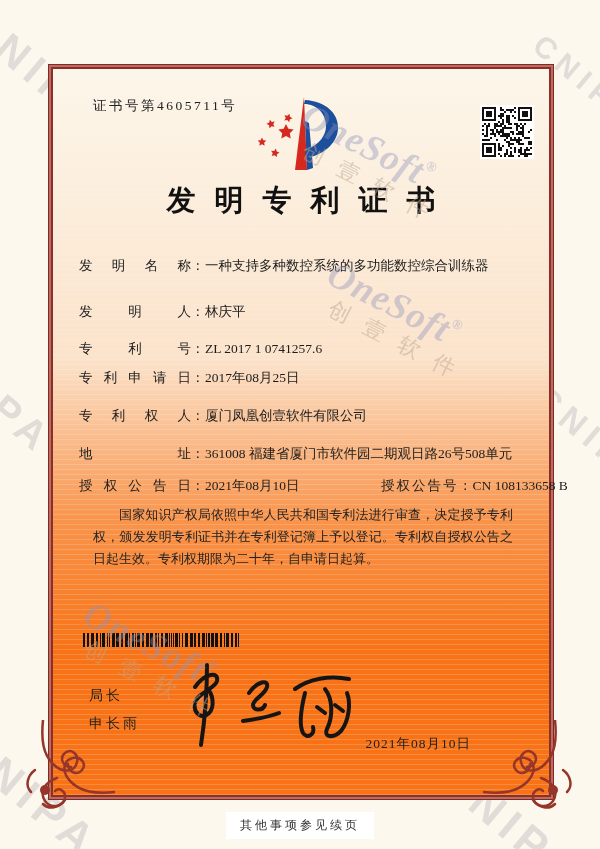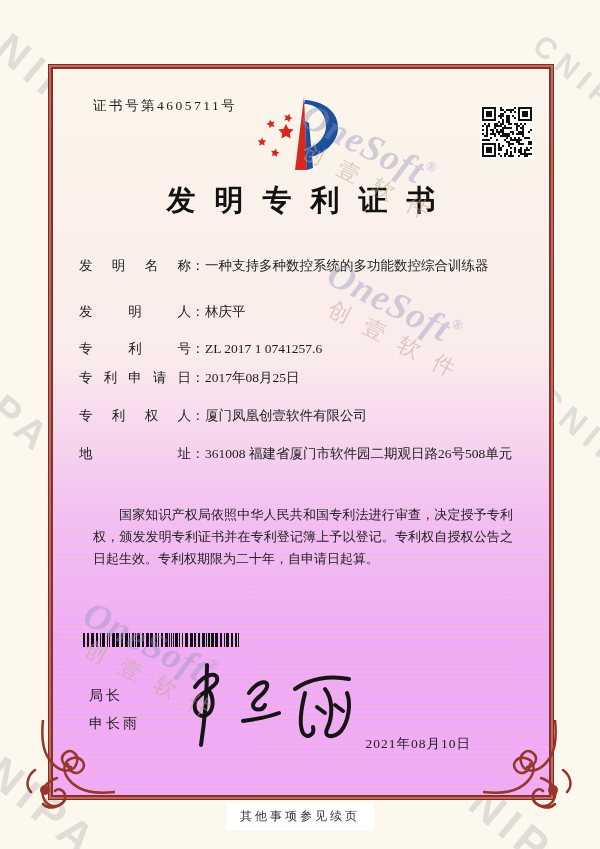--- a/index.html
+++ b/index.html
@@ -32,21 +32,21 @@
   .os-cn{
     margin-top:-4px;margin-left:16px;
     font-size:22px;letter-spacing:17px;
     color:rgba(185,167,146,.50);
   }
   
   .frame{
     position:absolute;left:48px;top:64px;width:504px;height:734px;
     border:1px solid #7e2a26;
     box-shadow:inset 0 0 0 2px #bf6c60, inset 0 0 0 4px #8a2f2a;
-    background:#f0abfc;
+    background:#f97316;
     z-index:2;
   }
   .inner-bg{
     position:absolute;inset:4px;
     background:repeating-linear-gradient(180deg,
       rgba(233,184,140,.38) 0 1px, rgba(252,244,230,0) 1px 5px);
   }
   .inner-fade{
     position:absolute;inset:4px;
     background:linear-gradient(180deg,#fcf6ea 0%,rgba(252,246,234,.85) 40%,rgba(252,246,234,.25) 62%,rgba(252,246,234,0) 80%);
@@ -74,21 +74,21 @@
   .issue-date{position:absolute;left:250px;top:670px;width:172px;text-align:right;font-size:13.5px;letter-spacing:1px;color:#222;}
   .page-info{position:absolute;left:0;right:0;top:712px;text-align:center;font-size:11.5px;letter-spacing:2px;color:#333;margin-top:39px;}
   .ornament{position:absolute;z-index:3;}
   .orn-bl{left:20px;top:720px;transform:scaleX(-1);}
   .orn-br{left:483px;top:720px;}
   .cont-note{
     position:absolute;left:0;right:0;top:803px;text-align:center;z-index:3;
   }
   .cont-note span{
     display:inline-block;background:#ffffff;padding:5px 14px;
-    font-size:12px;letter-spacing:3px;color:#333;
+    font-size:12px;letter-spacing:3px;color:#333;margin-top:9px;
   }
 </style>
 </head>
 <body>
 
 <div class="page">
 
   <div class="wm-layer cnipa-layer">
     <span class="wm-cnipa" style="left:-12px;top:0px;font-size:42px">CNIPA</span>
     <span class="wm-cnipa" style="left:-58px;top:328px;font-size:40px">CNIPA</span>
@@ -330,20 +330,26 @@
     </div>
     <div class="row" style="top:295px">
       <span class="flabel">专利申请日</span><span class="fcolon">：</span><span class="fvalue">2017年08月25日</span>
     </div>
     <div class="row" style="top:333px">
       <span class="flabel">专利权人</span><span class="fcolon">：</span><span class="fvalue">厦门凤凰创壹软件有限公司</span>
     </div>
     <div class="row" style="top:371px">
       <span class="flabel">地址</span><span class="fcolon">：</span><span class="fvalue">361008 福建省厦门市软件园二期观日路26号508单元</span>
     </div>
+    <div class="row" style="top:403px">
+      <span class="flabel">授权公告日</span><span class="fcolon">：</span><span class="fvalue">2021年08月10日</span>
+      <span class="pair2">
+        <span class="flabel">授权公告号</span><span class="fcolon">：</span><span class="fvalue">CN 108133658 B</span>
+      </span>
+    </div>
 
     <div class="paras">
       <p>国家知识产权局依照中华人民共和国专利法进行审查，决定授予专利权，颁发发明专利证书并在专利登记簿上予以登记。专利权自授权公告之日起生效。专利权期限为二十年，自申请日起算。</p>
     </div>
 
     <svg class="barcode" id="barcode-svg" width="158" height="14" viewBox="0 0 158 14">
         <rect x="0" y="0" width="2" height="14" fill="#111"></rect>
         <rect x="4" y="0" width="2" height="14" fill="#111"></rect>
         <rect x="8" y="0" width="3" height="14" fill="#111"></rect>
         <rect x="13" y="0" width="2" height="14" fill="#111"></rect>

